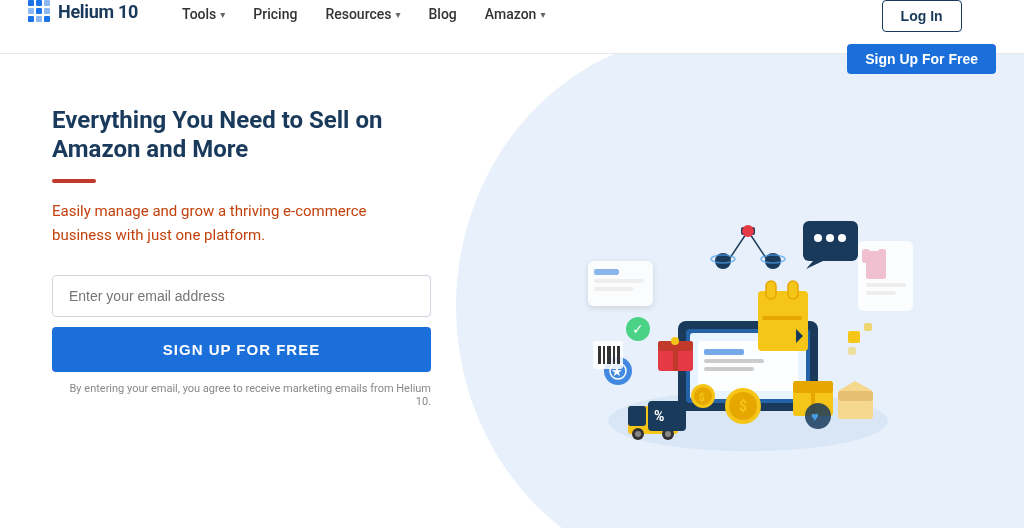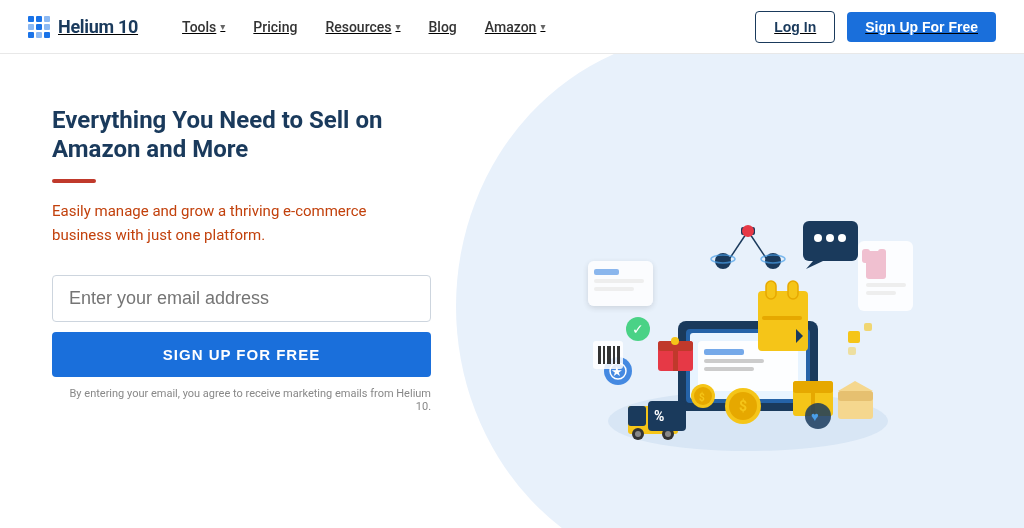--- a/index.html
+++ b/index.html
@@ -1,28 +1,27 @@
 <!DOCTYPE html>
 <html><head>
   <meta charset="utf-8">
   <style>
     * { margin: 0; padding: 0; box-sizing: border-box; }
     body { font-family: -apple-system, BlinkMacSystemFont, 'Segoe UI', Roboto, sans-serif; background: #fff; width: 1024px; height: 528px; overflow: hidden; }
 
     
     .navbar {
       display: flex;
-      align-items: center;
+      align-items: flex-start;
       padding: 0 28px;
       height: 54px;
       border-bottom: 1px solid #e8e8e8;
       background: #fff;
       position: relative;
       z-index: 10;
-      text-decoration: underline;
     }
     .logo {
       display: flex;
       align-items: center;
       gap: 8px;
       margin-right: 32px;
       text-decoration: none;
     }
     .logo-icon {
       display: grid;
@@ -68,20 +67,21 @@
       font-weight: 500;
     }
     .nav-link .chevron {
       font-size: 10px;
       color: #666;
     }
     .nav-actions {
       display: flex;
       align-items: center;
       gap: 12px;
+      flex-direction: column;
     }
     .btn-login {
       padding: 7px 18px;
       border: 1.5px solid #1a3a5c;
       background: #fff;
       color: #1a3a5c;
       border-radius: 4px;
       font-size: 14px;
       font-weight: 600;
       cursor: pointer;
@@ -131,21 +131,21 @@
       line-height: 1.6;
       margin-bottom: 28px;
       max-width: 360px;
     }
     .email-input {
       width: 100%;
       max-width: 380px;
       padding: 12px 16px;
       border: 1.5px solid #cdd5de;
       border-radius: 4px;
-      font-size: 18px;
+      font-size: 14px;
       color: #333;
       margin-bottom: 10px;
       outline: none;
     }
     .btn-signup-hero {
       width: 100%;
       max-width: 380px;
       padding: 14px;
       background: #1a6fdb;
       color: #fff;

